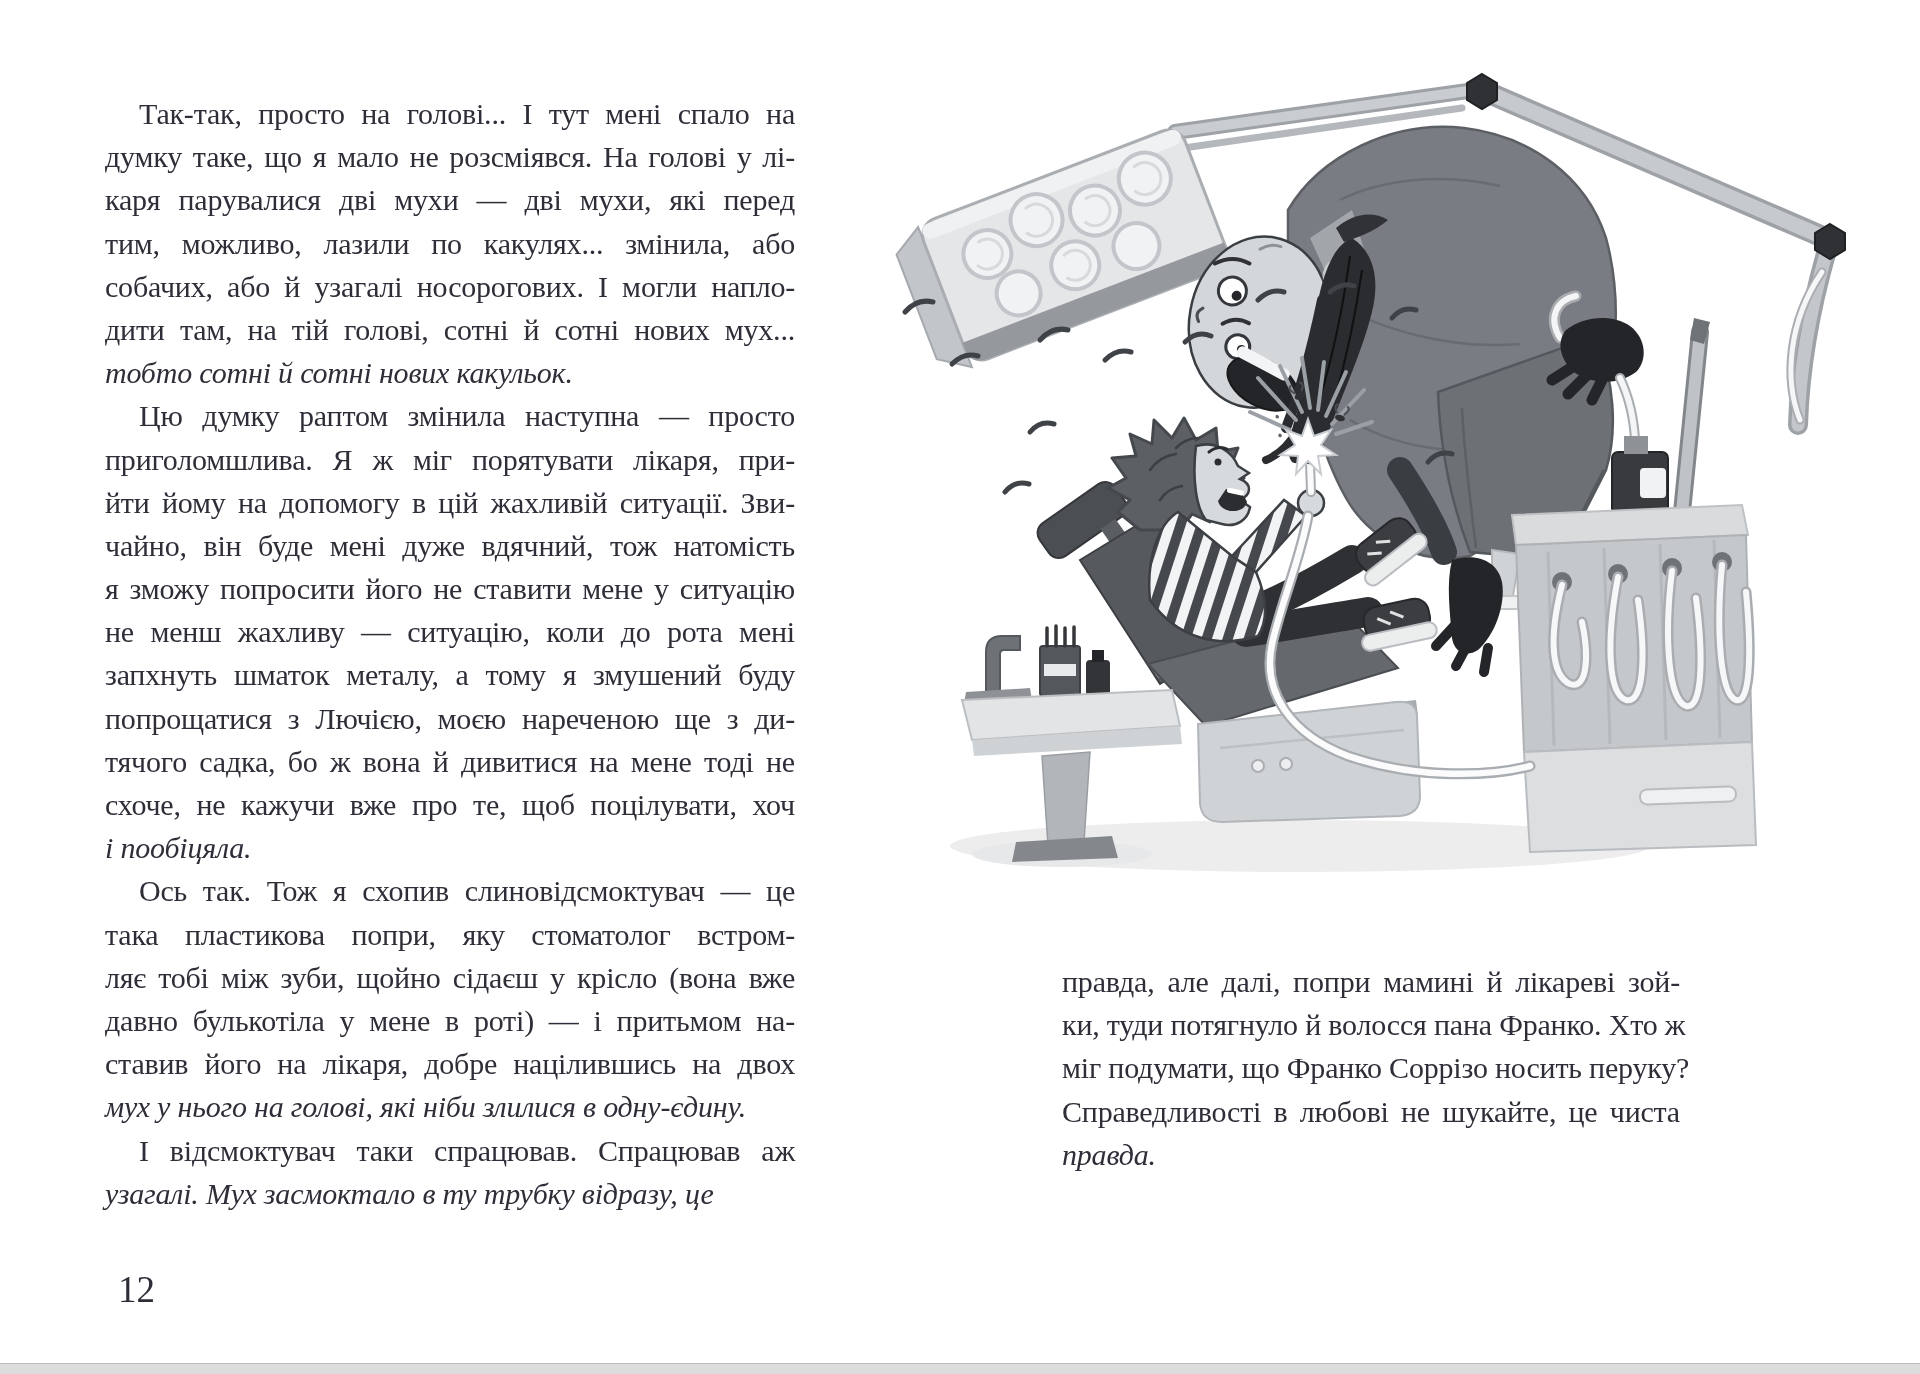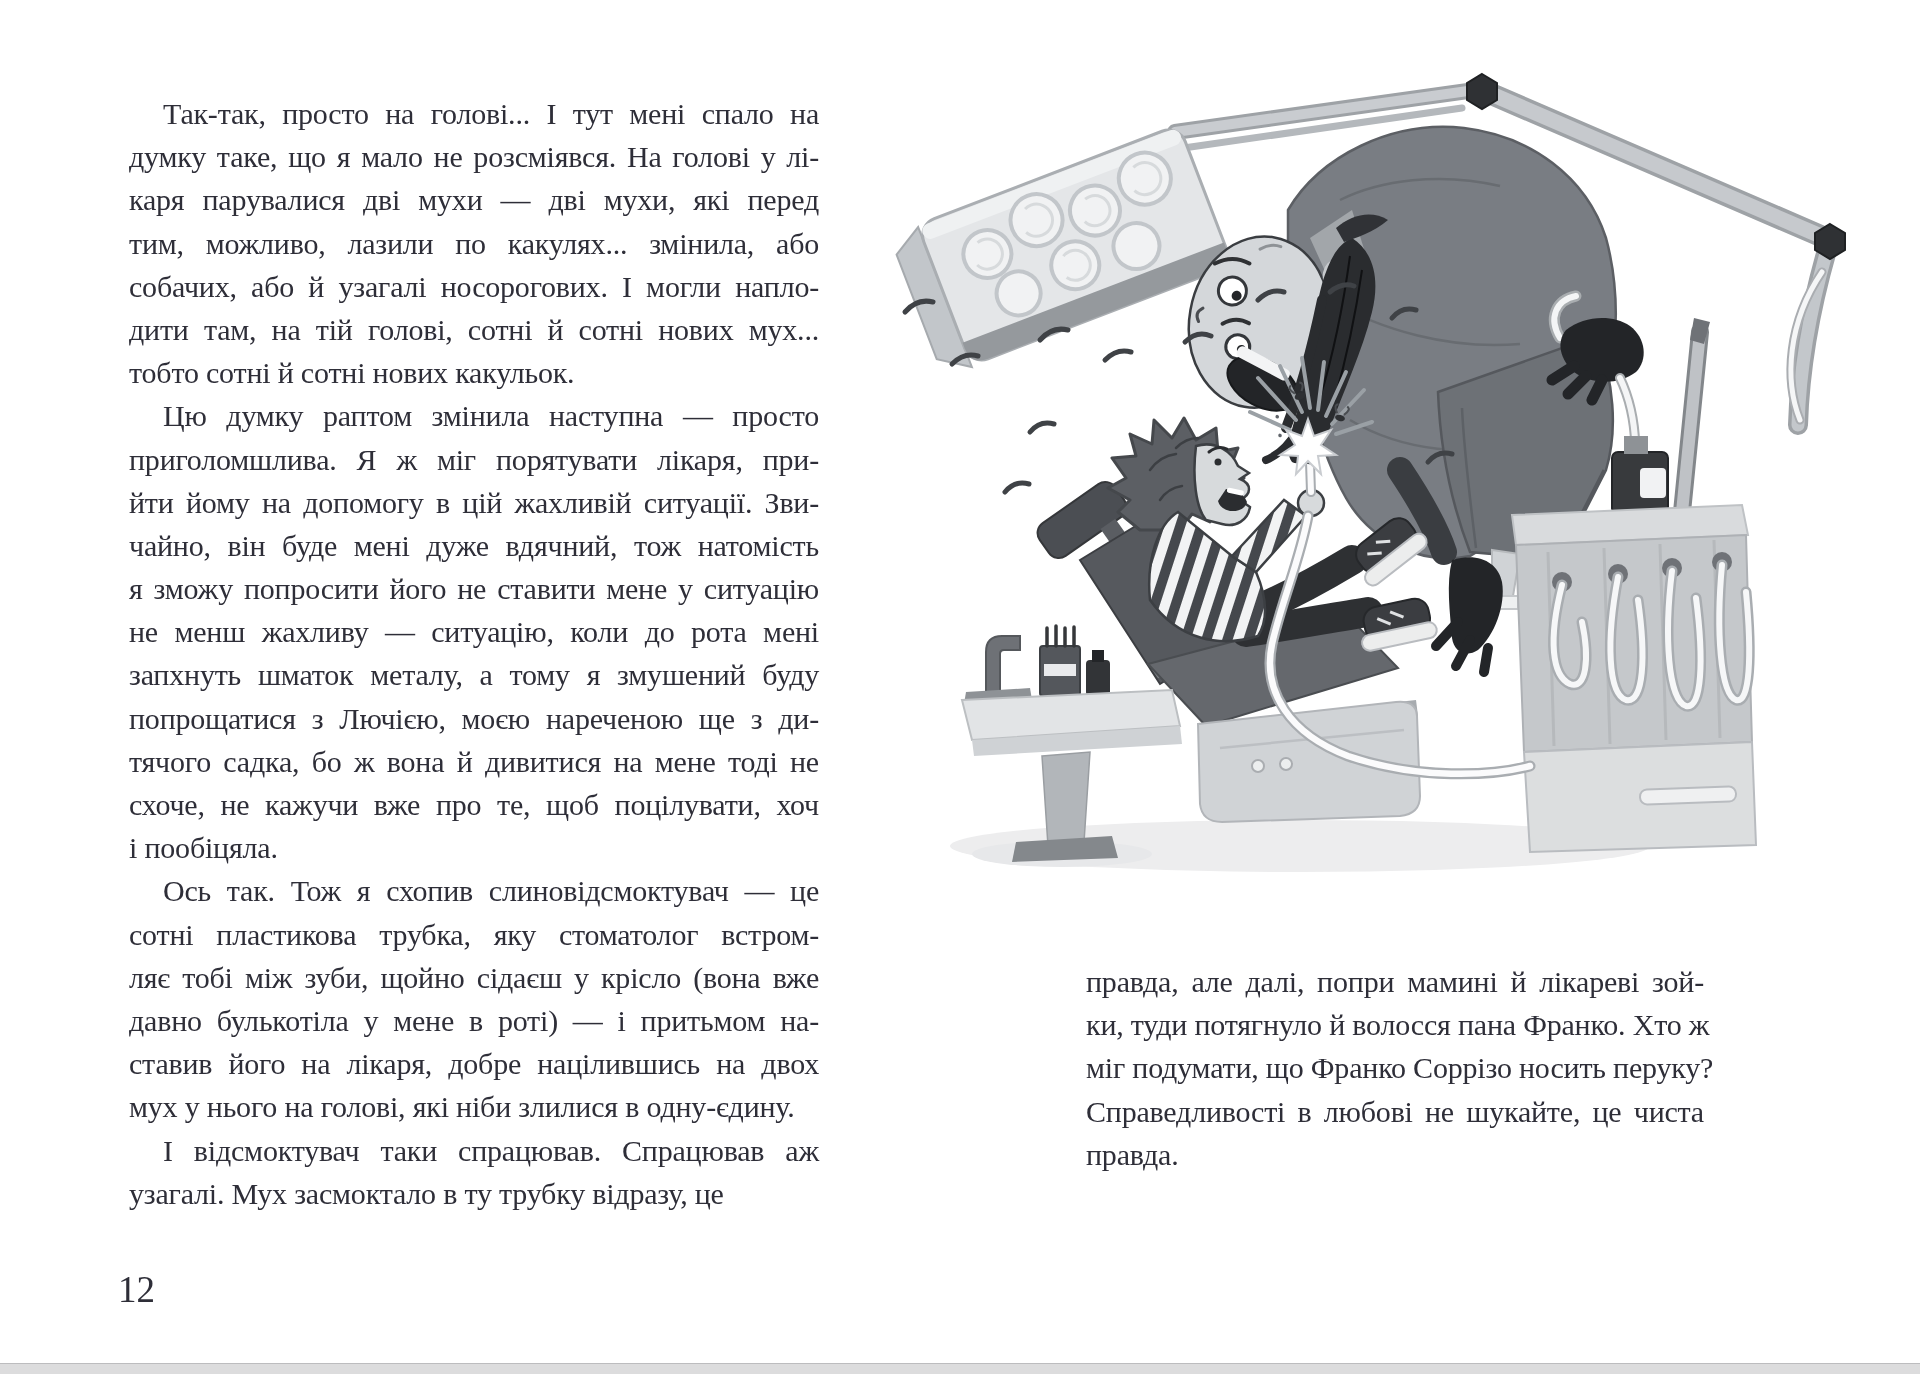--- a/index.html
+++ b/index.html
@@ -1,28 +1,28 @@
 <!DOCTYPE html>
 <html><head>
 <meta charset="utf-8">
 <style>
   html,body{margin:0;padding:0;}
   body{
     width:1920px;height:1374px;position:relative;background:#ffffff;
     font-family:"Liberation Serif","DejaVu Serif",serif;overflow:hidden;
   }
-  .text-block{position:absolute;color:#2e2e38;margin-left:24px;}
+  .text-block{position:absolute;color:#2e2e38;}
   #left-text{left:105px;top:92px;width:690px;}
   #right-text{left:1062px;top:960px;width:618px;}
   .bline{
     font-size:30px;line-height:43.2px;height:43.2px;
     letter-spacing:-0.2px;white-space:nowrap;
     text-align:justify;text-align-last:justify;overflow:visible;
   }
-  .bline.end{text-align-last:left;}
+  .bline.end{text-align-last:left;font-style:italic;}
   .bline.ind{text-indent:34px;}
   .pagenum{position:absolute;left:118px;top:1268px;font-size:37px;color:#2e2e38;}
   .bottom-bar{
     position:absolute;left:0;top:1363px;width:1920px;height:11px;
     background:#dcdcdd;border-top:1px solid #bcbcbe;box-sizing:border-box;
   }
   #illo{position:absolute;left:830px;top:25px;}
 </style>
 </head>
 <body>
@@ -42,21 +42,21 @@
   <div class="bline">чайно, він буде мені дуже вдячний, тож натомість</div>
   <div class="bline">я зможу попросити його не ставити мене у ситуацію</div>
   <div class="bline">не менш жахливу — ситуацію, коли до рота мені</div>
   <div class="bline">запхнуть шматок металу, а тому я змушений буду</div>
   <div class="bline">попрощатися з Лючією, моєю нареченою ще з ди-</div>
   <div class="bline">тячого садка, бо ж вона й дивитися на мене тоді не</div>
   <div class="bline">схоче, не кажучи вже про те, щоб поцілувати, хоч</div>
   <div class="bline end">і пообіцяла.</div>
 
   <div class="bline ind">Ось так. Тож я схопив слиновідсмоктувач — це</div>
-  <div class="bline">сотні пластикова трубка, яку стоматолог встром-</div>
+  <div class="bline">така пластикова попри, яку стоматолог встром-</div>
   <div class="bline">ляє тобі між зуби, щойно сідаєш у крісло (вона вже</div>
   <div class="bline">давно булькотіла у мене в роті) — і притьмом на-</div>
   <div class="bline">ставив його на лікаря, добре націлившись на двох</div>
   <div class="bline end">мух у нього на голові, які ніби злилися в одну-єдину.</div>
 
   <div class="bline ind">І відсмоктувач таки спрацював. Спрацював аж</div>
   <div class="bline end">узагалі. Мух засмоктало в ту трубку відразу, це</div>
 </div>
 
 <div id="right-text" class="text-block">

